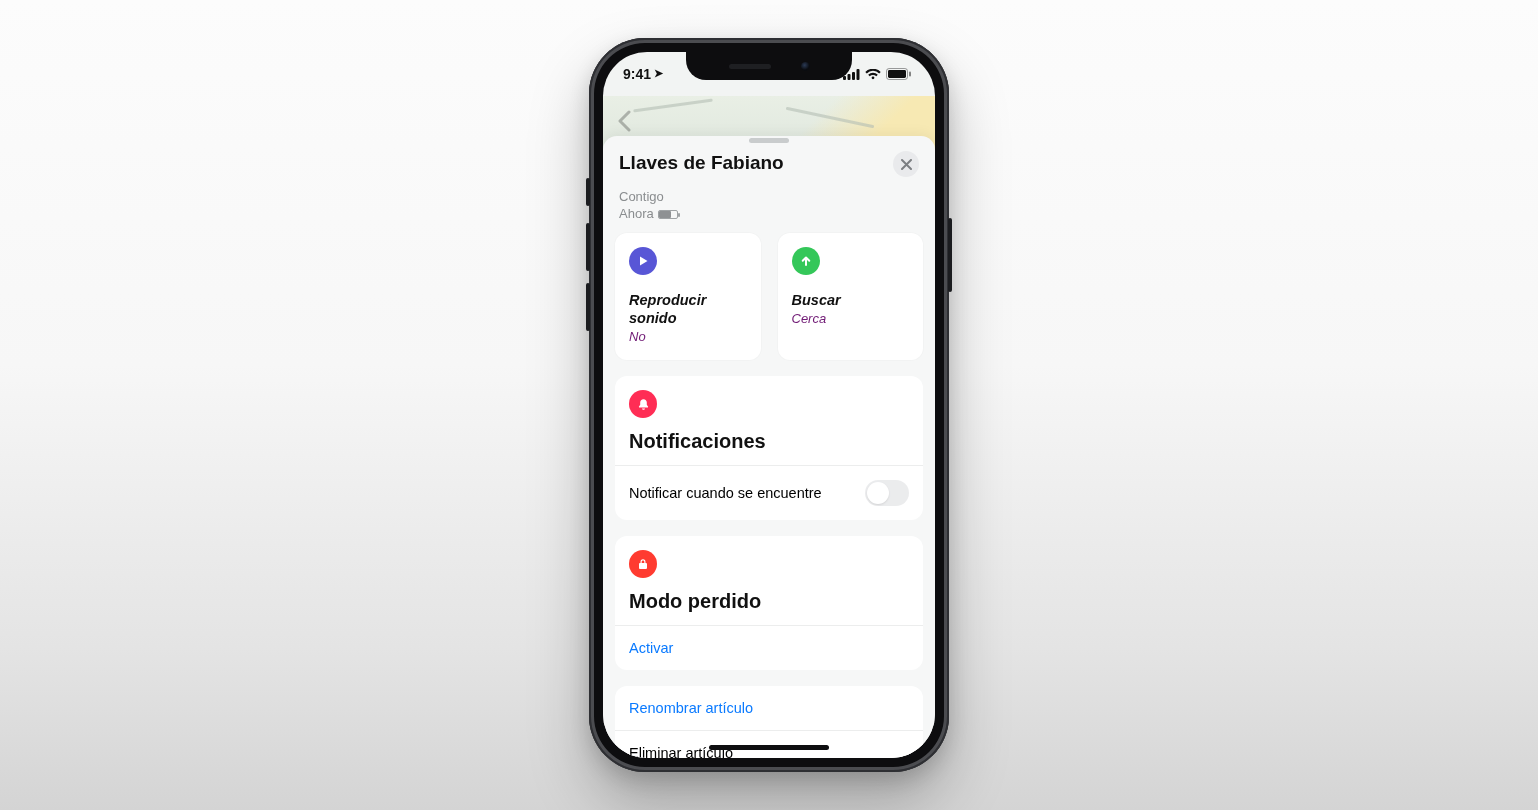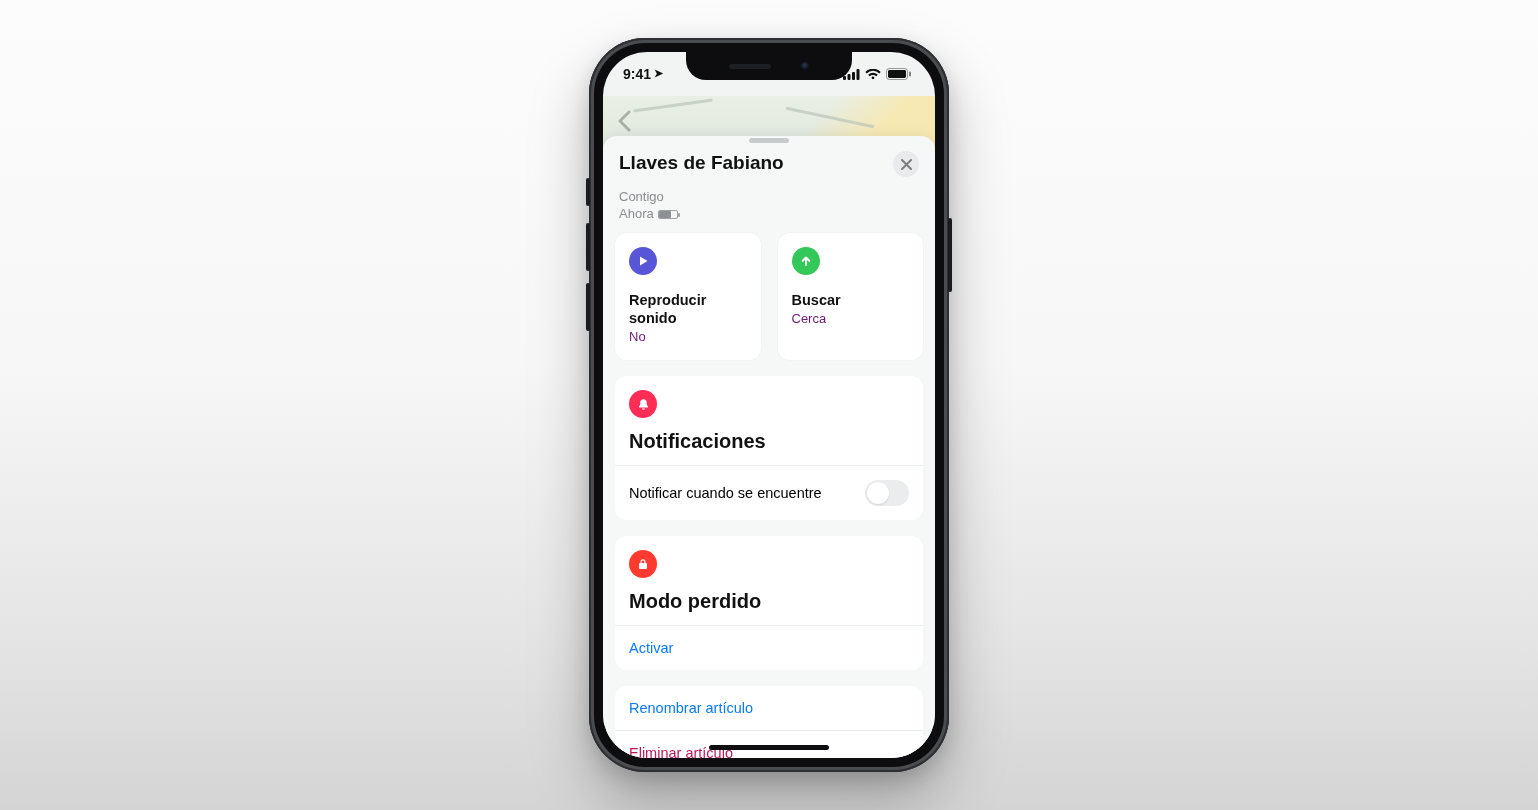--- a/index.html
+++ b/index.html
@@ -164,21 +164,21 @@
   }
   .close-btn {
     width: 26px; height: 26px; border-radius: 50%;
     background: #e9eaec;
     display:flex; align-items:center; justify-content:center;
     color:#7c7f82;
     cursor:pointer;
   }
 
   
-  .action-row { display:flex; gap:17px; margin-bottom: 16px; }
+  .action-row { display:flex; gap:17px; margin-bottom: 16px; font-style: italic; }
   .action-card {
     flex:1;
     background:#fff;
     border-radius: 12px;
     padding: 14px 14px 16px;
     box-shadow: 0 0 0 1px rgba(0,0,0,.015);
     cursor:pointer;
   }
   .icon-circle {
     width: 28px; height: 28px; border-radius: 50%;
@@ -207,21 +207,21 @@
   .section-title { font-size: 20px; font-weight:600; color:#111; }
   .row {
     display:flex; align-items:center; justify-content:space-between;
     padding: 14px 14px;
     border-top: 1px solid #eceded;
     font-size: 14.5px;
     cursor:pointer;
   }
   .row.faded { color:#000000; }
   .row.link  { color:#0a7aff; }
-  .row.danger{ color:#be185d;text-align:center; }
+  .row.danger{ color:#000000;text-align:center; }
   .toggle {
     width: 44px; height: 26px; border-radius: 13px;
     background:#e3e4e6; position:relative;
     opacity:.7;
   }
   .toggle i {
     position:absolute; top:2px; left:2px;
     width:22px; height:22px; border-radius:50%;
     background:#fff;
     box-shadow: 0 1px 2px rgba(0,0,0,.15);

